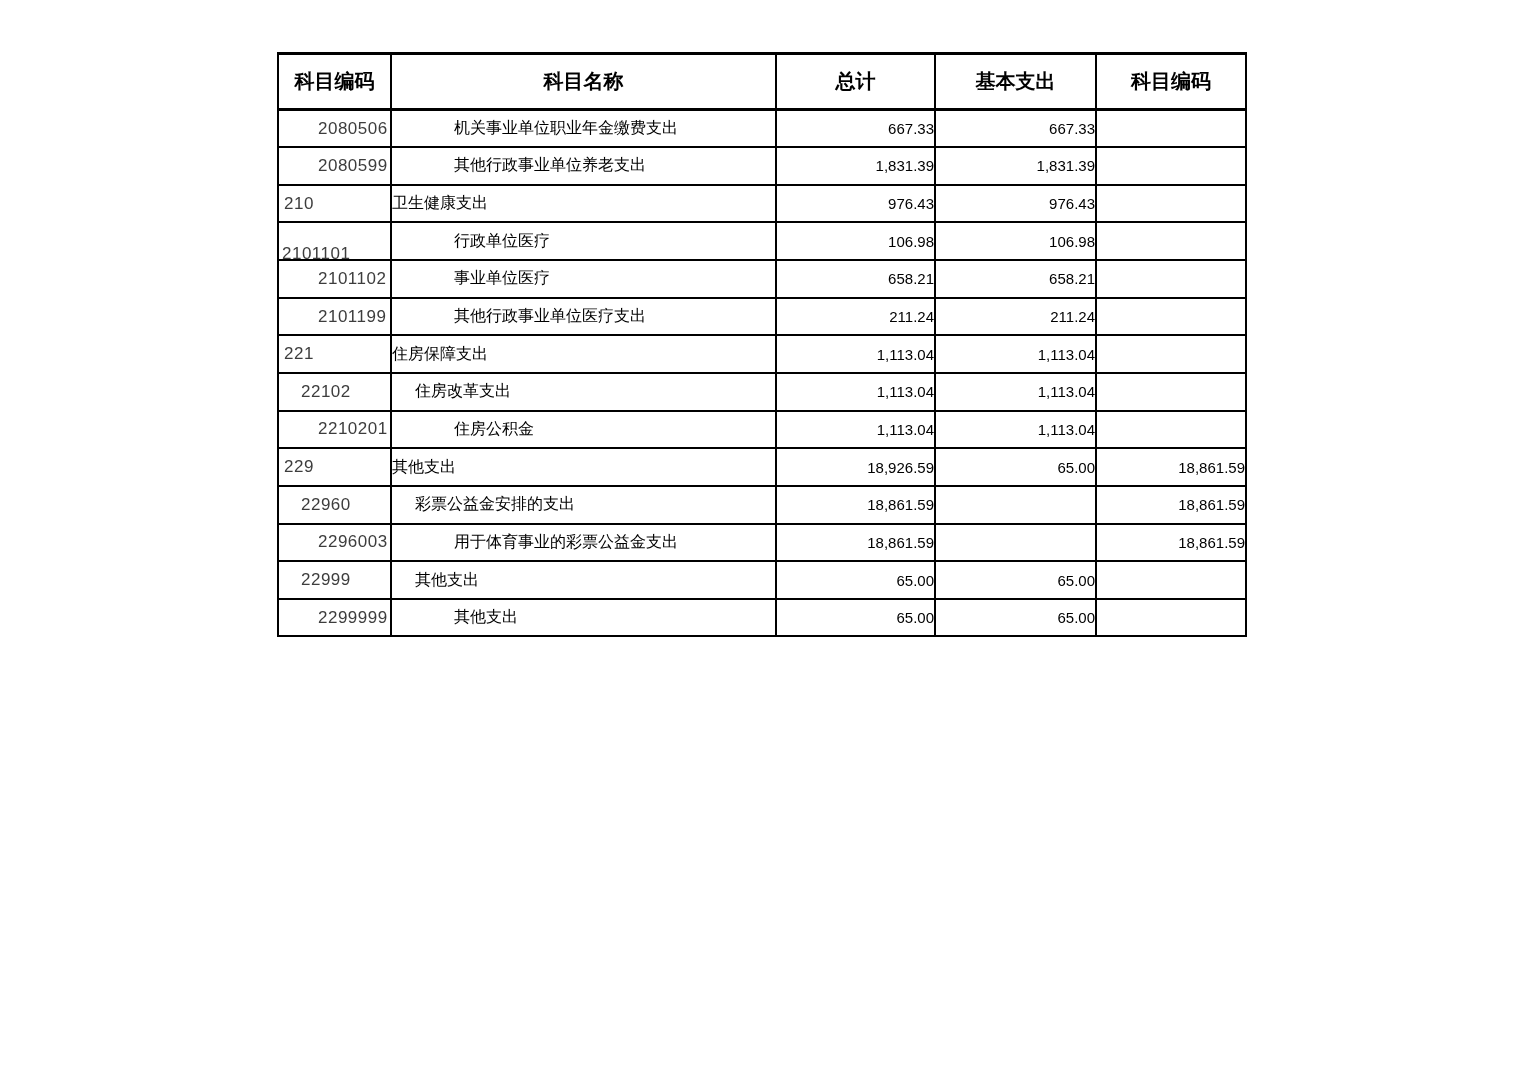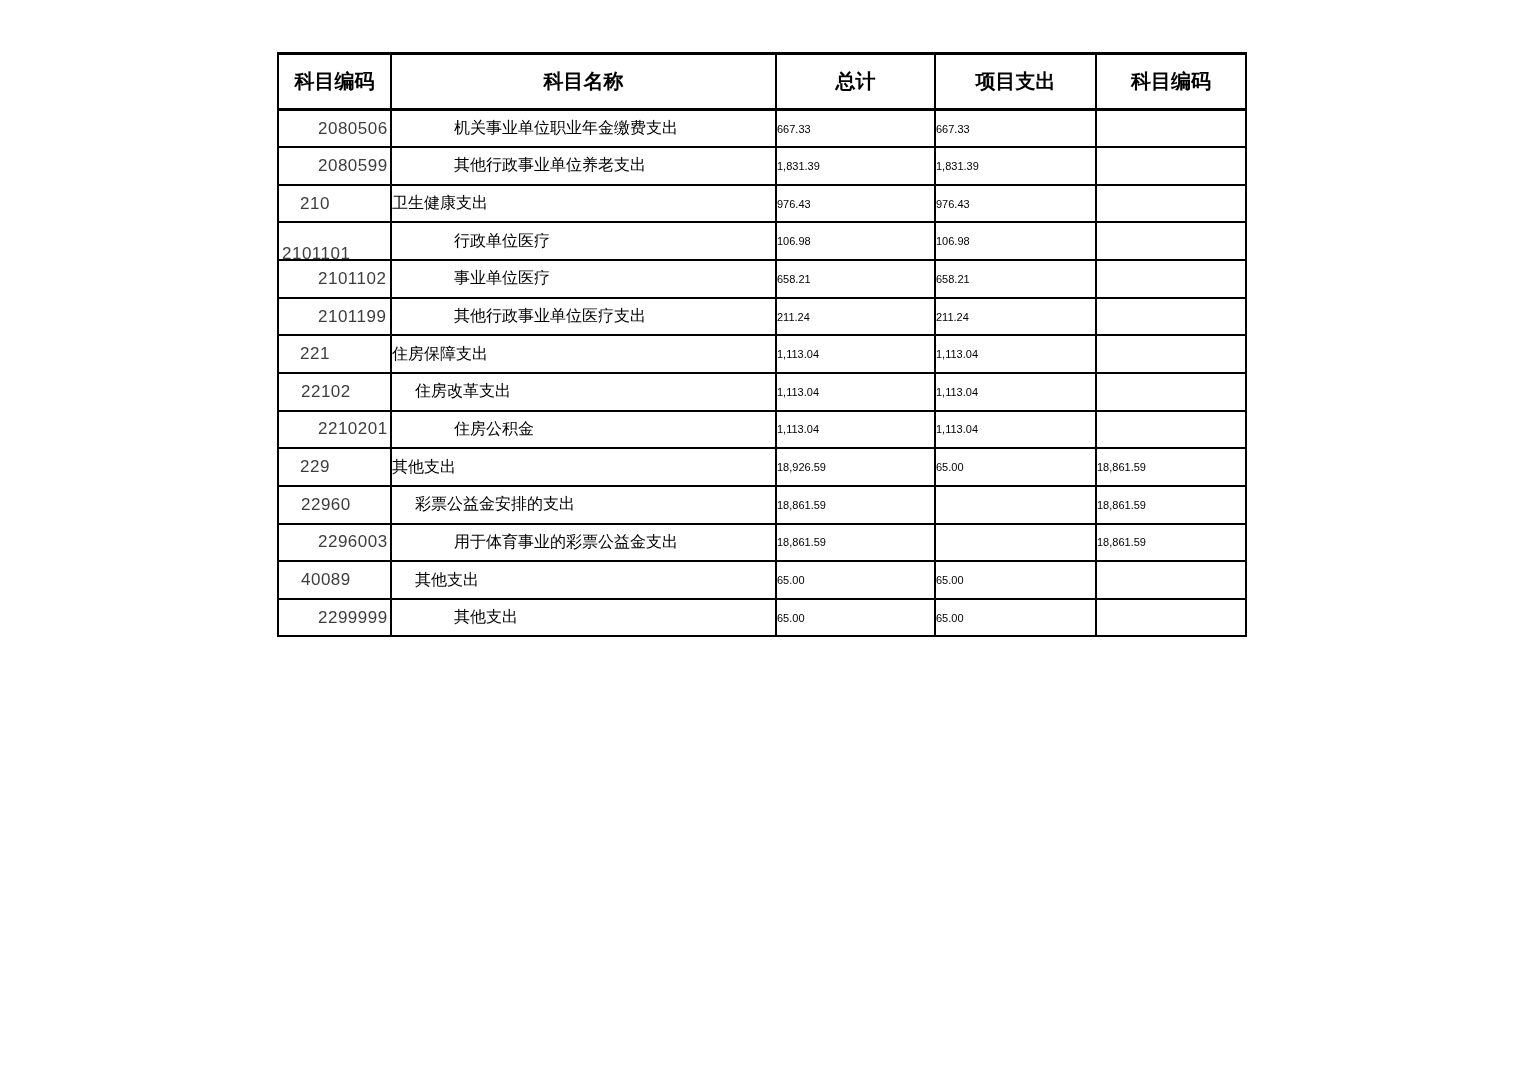--- a/index.html
+++ b/index.html
@@ -50,21 +50,21 @@
   }
   table.budget tbody tr {
     height: 37.65px;
   }
   td.code {
     font-size: 17px;
     color: #3d3d3d;
     text-align: left;
     letter-spacing: 0.5px;
   }
-  td.code.lvl0 { padding-left: 21px; }
+  td.code.lvl0 { padding-left: 5px; }
   td.code.lvl1 { padding-left: 22px; }
   td.code.lvl2 { padding-left: 39px; }
   td.code.code-anomaly {
     position: relative;
     padding-left: 12px;
     text-decoration: underline;
   }
   td.code.code-anomaly .code-text {
     position: absolute;
     left: 3px;
@@ -73,21 +73,22 @@
   }
   td.name {
     font-size: 16px;
     font-family: "Liberation Serif", serif;
     text-align: left;
   }
   td.name.lvl0 { }
   td.name.lvl1 { padding-left: 23px; }
   td.name.lvl2 { padding-left: 62px; }
   td.num {
-    font-size: 11px;
+    font-size: 15px;
+    text-align: right;
     padding-right: 3px;
     font-family: "Liberation Sans", sans-serif;
   }
 </style>
 </head>
 <body>
 
 <div class="page">
   <div class="table-wrap">
     <table class="budget">
@@ -96,21 +97,21 @@
         <col style="width:385px">
         <col style="width:159px">
         <col style="width:161px">
         <col style="width:150px">
       </colgroup>
       <thead>
         <tr>
           <th>科目编码</th>
           <th>科目名称</th>
           <th>总计</th>
-          <th>项目支出</th>
+          <th>基本支出</th>
           <th>科目编码</th>
         </tr>
       </thead>
       <tbody id="table-body">
           <tr>
             <td class="code lvl2"><span class="code-text">2080506</span></td>
             <td class="name lvl2">机关事业单位职业年金缴费支出</td>
             <td class="num">667.33</td>
             <td class="num">667.33</td>
             <td class="num"></td>
@@ -188,21 +189,21 @@
             <td class="num">18,861.59</td>
           </tr>
           <tr>
             <td class="code lvl2"><span class="code-text">2296003</span></td>
             <td class="name lvl2">用于体育事业的彩票公益金支出</td>
             <td class="num">18,861.59</td>
             <td class="num"></td>
             <td class="num">18,861.59</td>
           </tr>
           <tr>
-            <td class="code lvl1"><span class="code-text">40089</span></td>
+            <td class="code lvl1"><span class="code-text">22999</span></td>
             <td class="name lvl1">其他支出</td>
             <td class="num">65.00</td>
             <td class="num">65.00</td>
             <td class="num"></td>
           </tr>
           <tr>
             <td class="code lvl2"><span class="code-text">2299999</span></td>
             <td class="name lvl2">其他支出</td>
             <td class="num">65.00</td>
             <td class="num">65.00</td>

